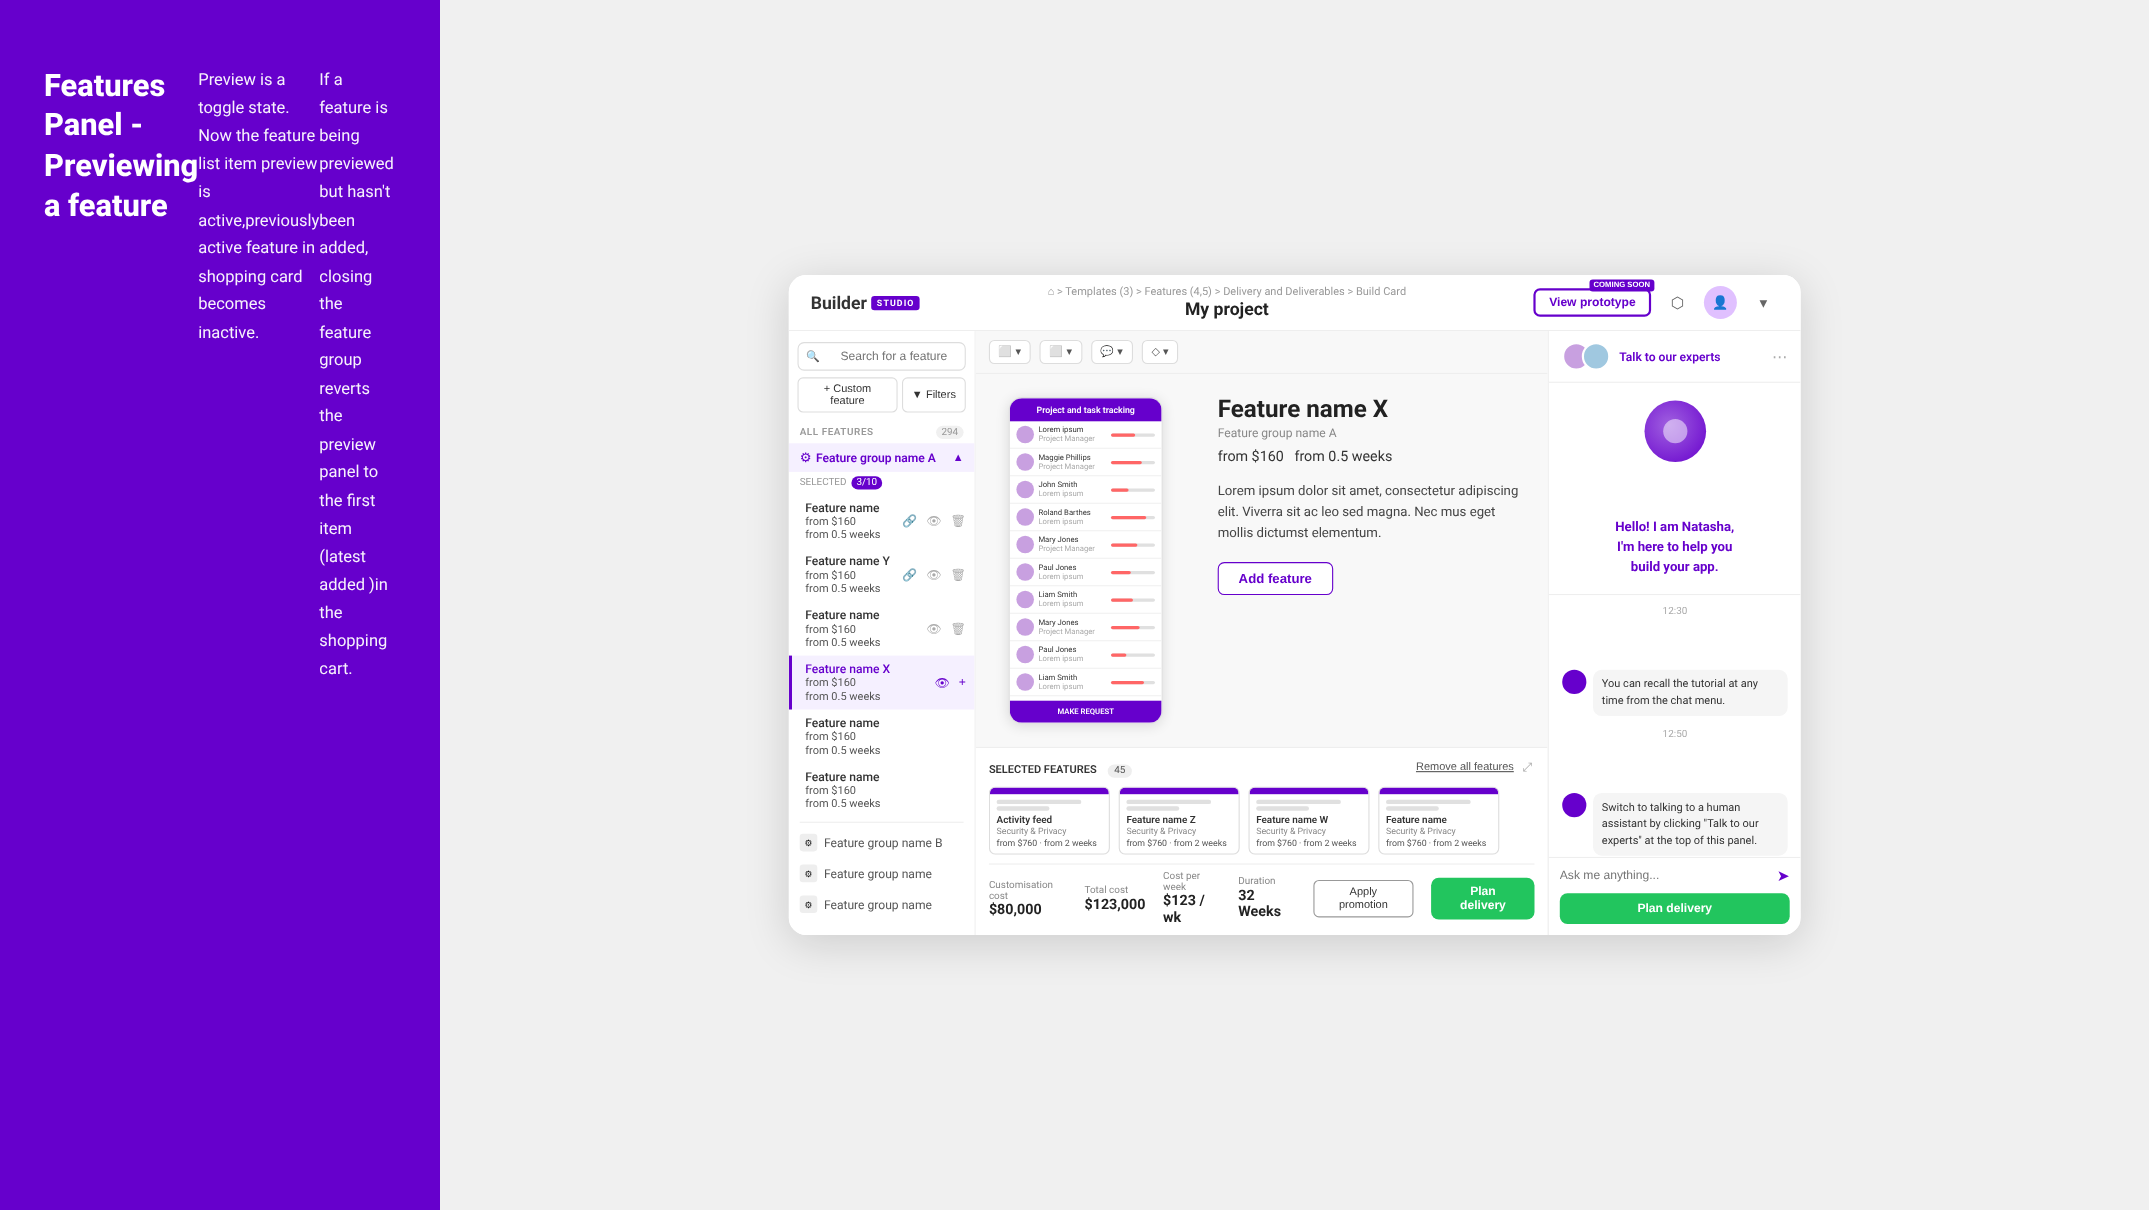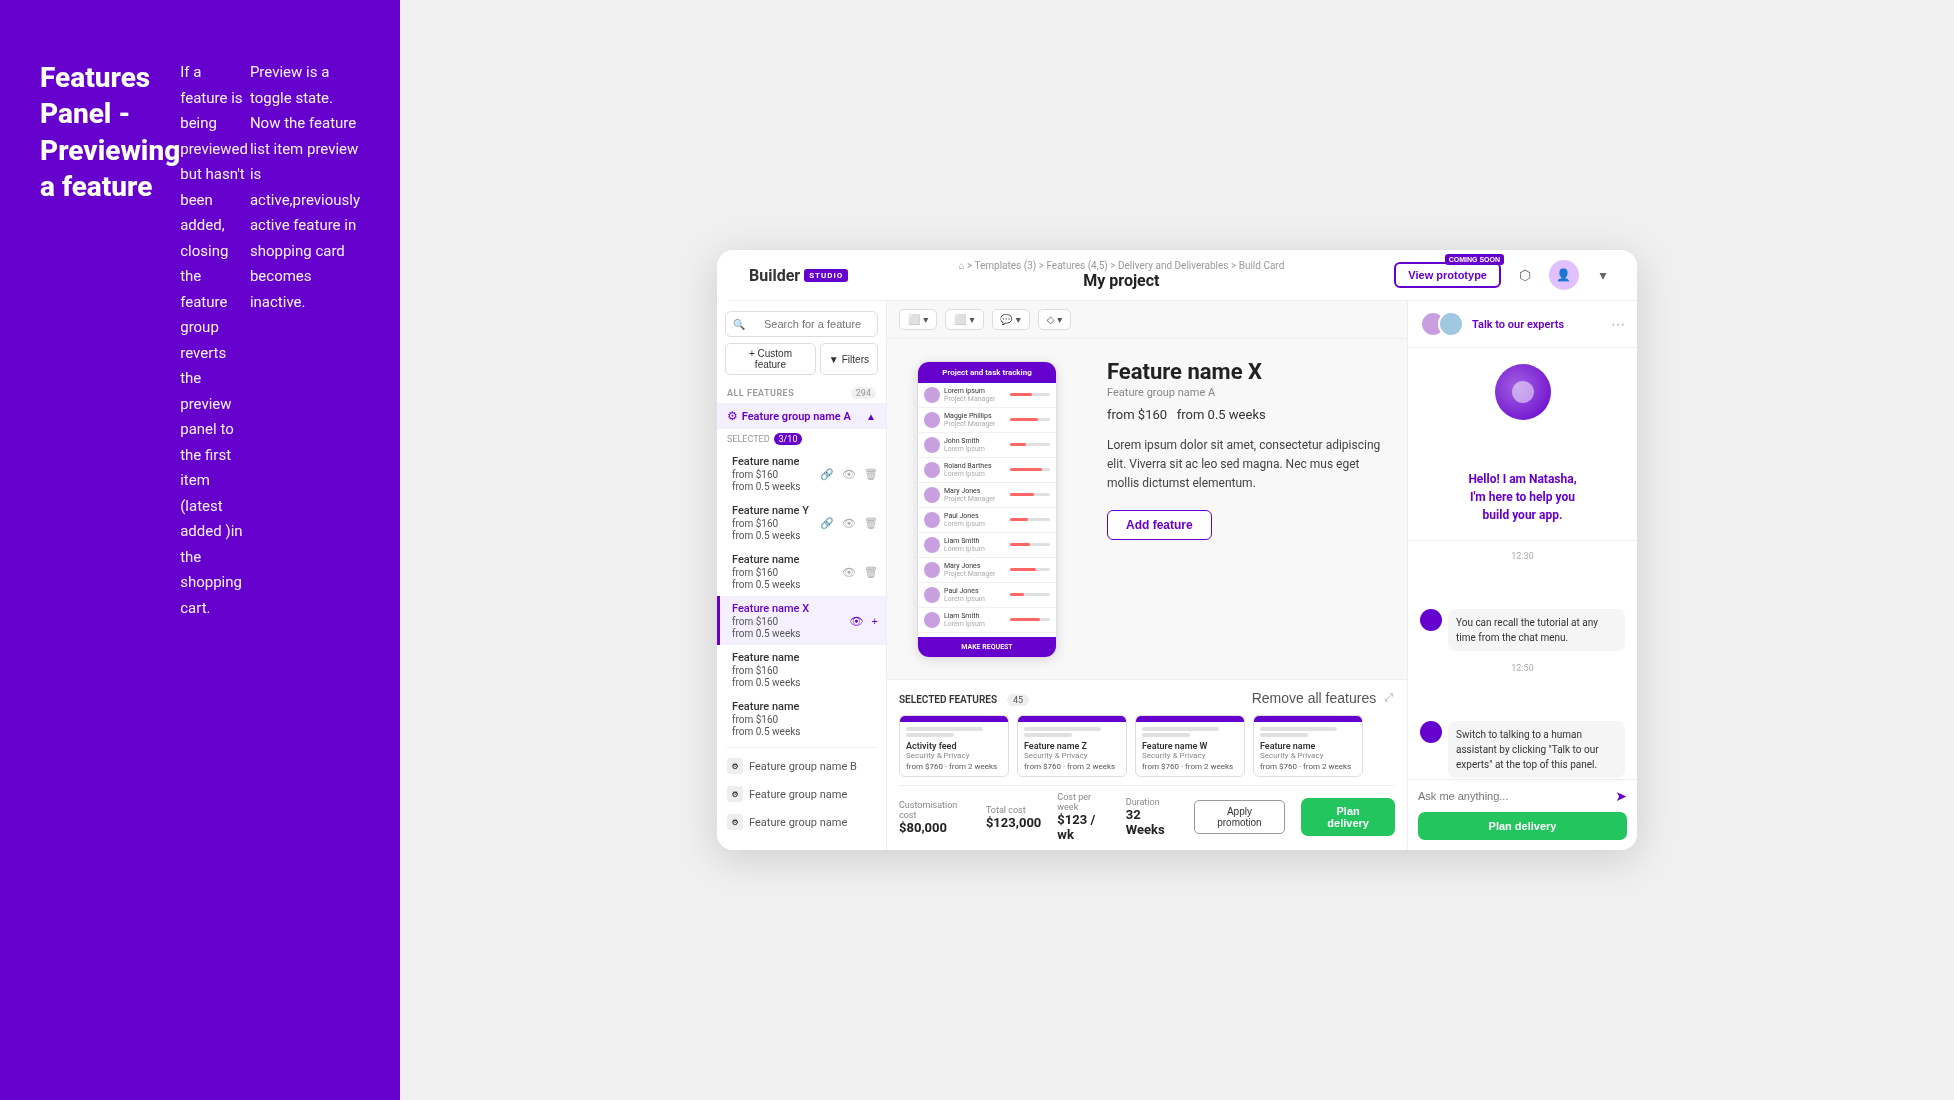--- a/index.html
+++ b/index.html
@@ -53,21 +53,20 @@
       overflow: hidden;
     }
     
     .app-header {
       display: flex;
       align-items: center;
       justify-content: space-between;
       padding: 10px 20px;
       border-bottom: 1px solid #eee;
       background: #fff;
-      margin-left: 12px;
     }
     .logo-area {
       display: flex;
       align-items: center;
       gap: 4px;
     }
     .logo-builder {
       font-size: 16px;
       font-weight: 700;
       color: #333;
@@ -484,25 +483,26 @@
       font-size: 9px;
       color: #555;
       margin-left: 6px;
     }
     .cart-actions {
       display: flex;
       gap: 6px;
       align-items: center;
     }
     .btn-remove-all {
-      font-size: 14px;
+      font-size: 10px;
       color: #555;
       background: none;
       border: none;
       cursor: pointer;
+      text-decoration: underline;
       margin-left: 36px;
     }
     .cart-items-row {
       display: flex;
       gap: 8px;
       overflow-x: auto;
       margin-bottom: 8px;
     }
     .cart-item-card {
       width: 110px;
@@ -734,22 +734,22 @@
       cursor: pointer;
       margin: 0 10px 10px;
     }
   </style>
 </head>
 <body>
 
 <div class="left-panel">
   <div class="left-title" style="white-space: pre-line;">Features Panel -
 Previewing a feature</div>
+  <div class="left-desc">Preview is a toggle state. Now the feature list item preview is active,previously active feature in shopping card becomes inactive.</div>
   <div class="left-desc">If a feature is being previewed but hasn't been added, closing the feature group reverts the preview panel to the first item (latest added )in the shopping cart.</div>
-  <div class="left-desc">Preview is a toggle state. Now the feature list item preview is active,previously active feature in shopping card becomes inactive.</div>
 </div>
 
 <div class="right-panel">
   <div class="app-window">
 
     <div class="app-header">
       <div class="logo-area">
         <span class="logo-builder">Builder</span>
         <span class="logo-studio">STUDIO</span>
       </div>

